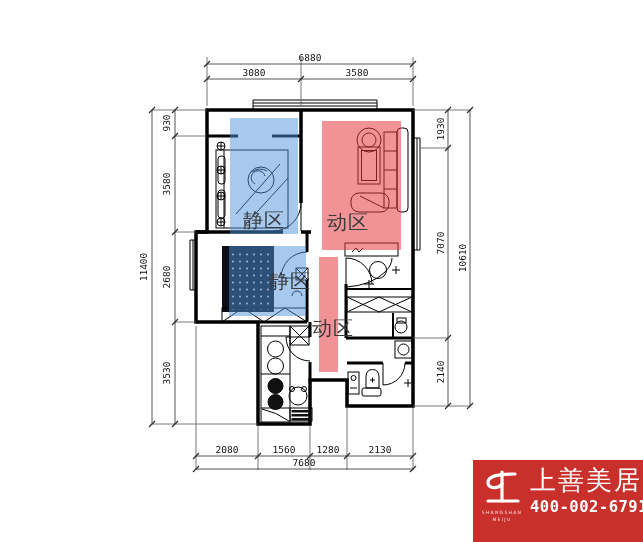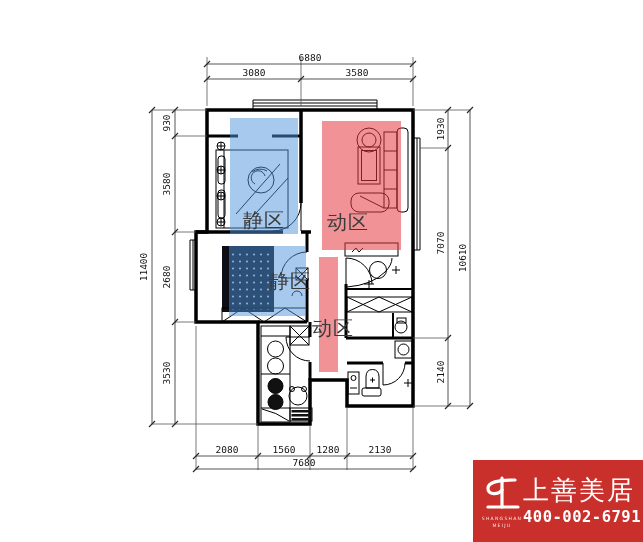--- a/index.html
+++ b/index.html
@@ -2,21 +2,21 @@
 <html><head>
 <meta charset="utf-8">
 <style>
   html,body{margin:0;padding:0;background:#fff;}
   .stage{position:relative;width:643px;height:542px;background:#fff;overflow:hidden;
          font-family:"DejaVu Sans",sans-serif;}
   svg text{font-family:"DejaVu Sans Mono",monospace;}
   text.dim{font-size:9.5px;fill:#111;}
   text.zone{font-family:"DejaVu Sans",sans-serif;font-size:20px;fill:#3a3a3a;letter-spacing:1px;}
   .logo{position:absolute;left:473px;top:460px;width:170px;height:82px;background:#C9302B;
-        display:flex;align-items:center;padding:6px 8px;box-sizing:border-box;}
+        display:flex;align-items:flex-start;gap:7px;padding:6px 8px;box-sizing:border-box;}
   .logo-mark-wrap{display:flex;flex-direction:column;align-items:center;width:50px;}
   .logo-latin{display:flex;flex-direction:column;align-items:center;color:rgba(255,255,255,.85);
               font-size:4.5px;letter-spacing:1.3px;line-height:1.5;margin-top:2px;
               font-family:"DejaVu Sans",sans-serif;}
   .logo-text{display:flex;flex-direction:column;}
   .logo-brand{color:#fff;font-size:26px;line-height:1.1;letter-spacing:2px;
               font-family:"DejaVu Sans",sans-serif;white-space:nowrap;}
   .logo-phone{color:#fff;font-size:15.5px;font-weight:bold;letter-spacing:.5px;margin-top:3px;
               font-family:"DejaVu Sans Mono",monospace;white-space:nowrap;}
 </style>

